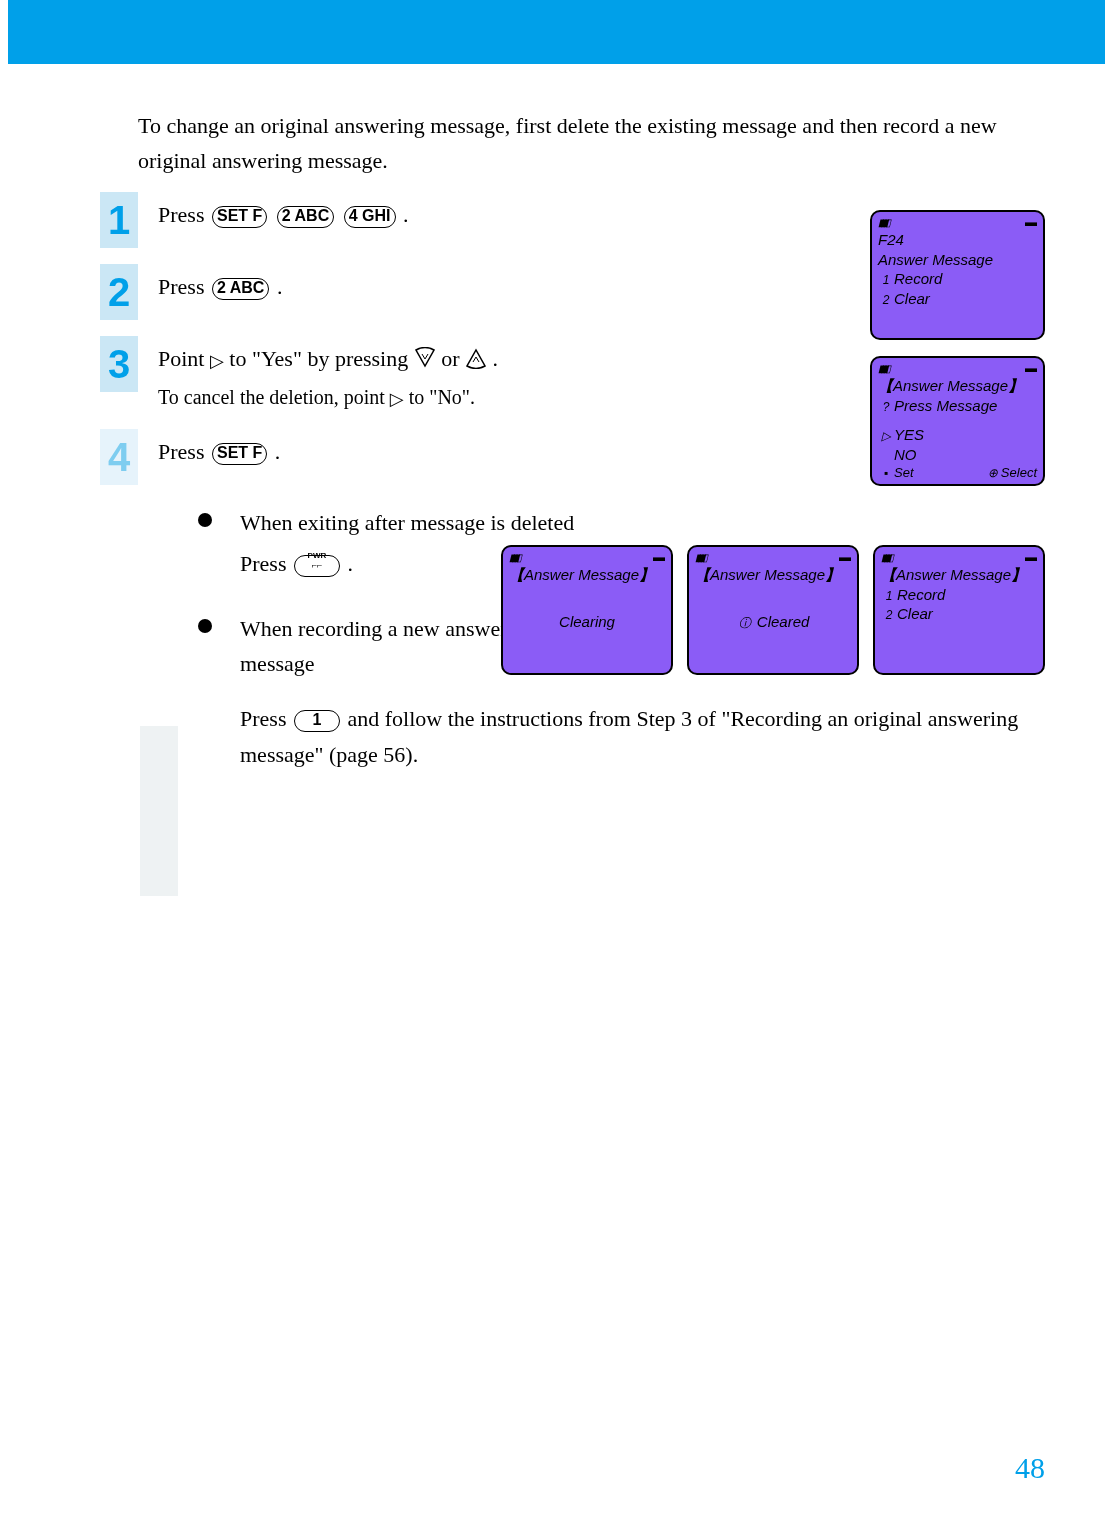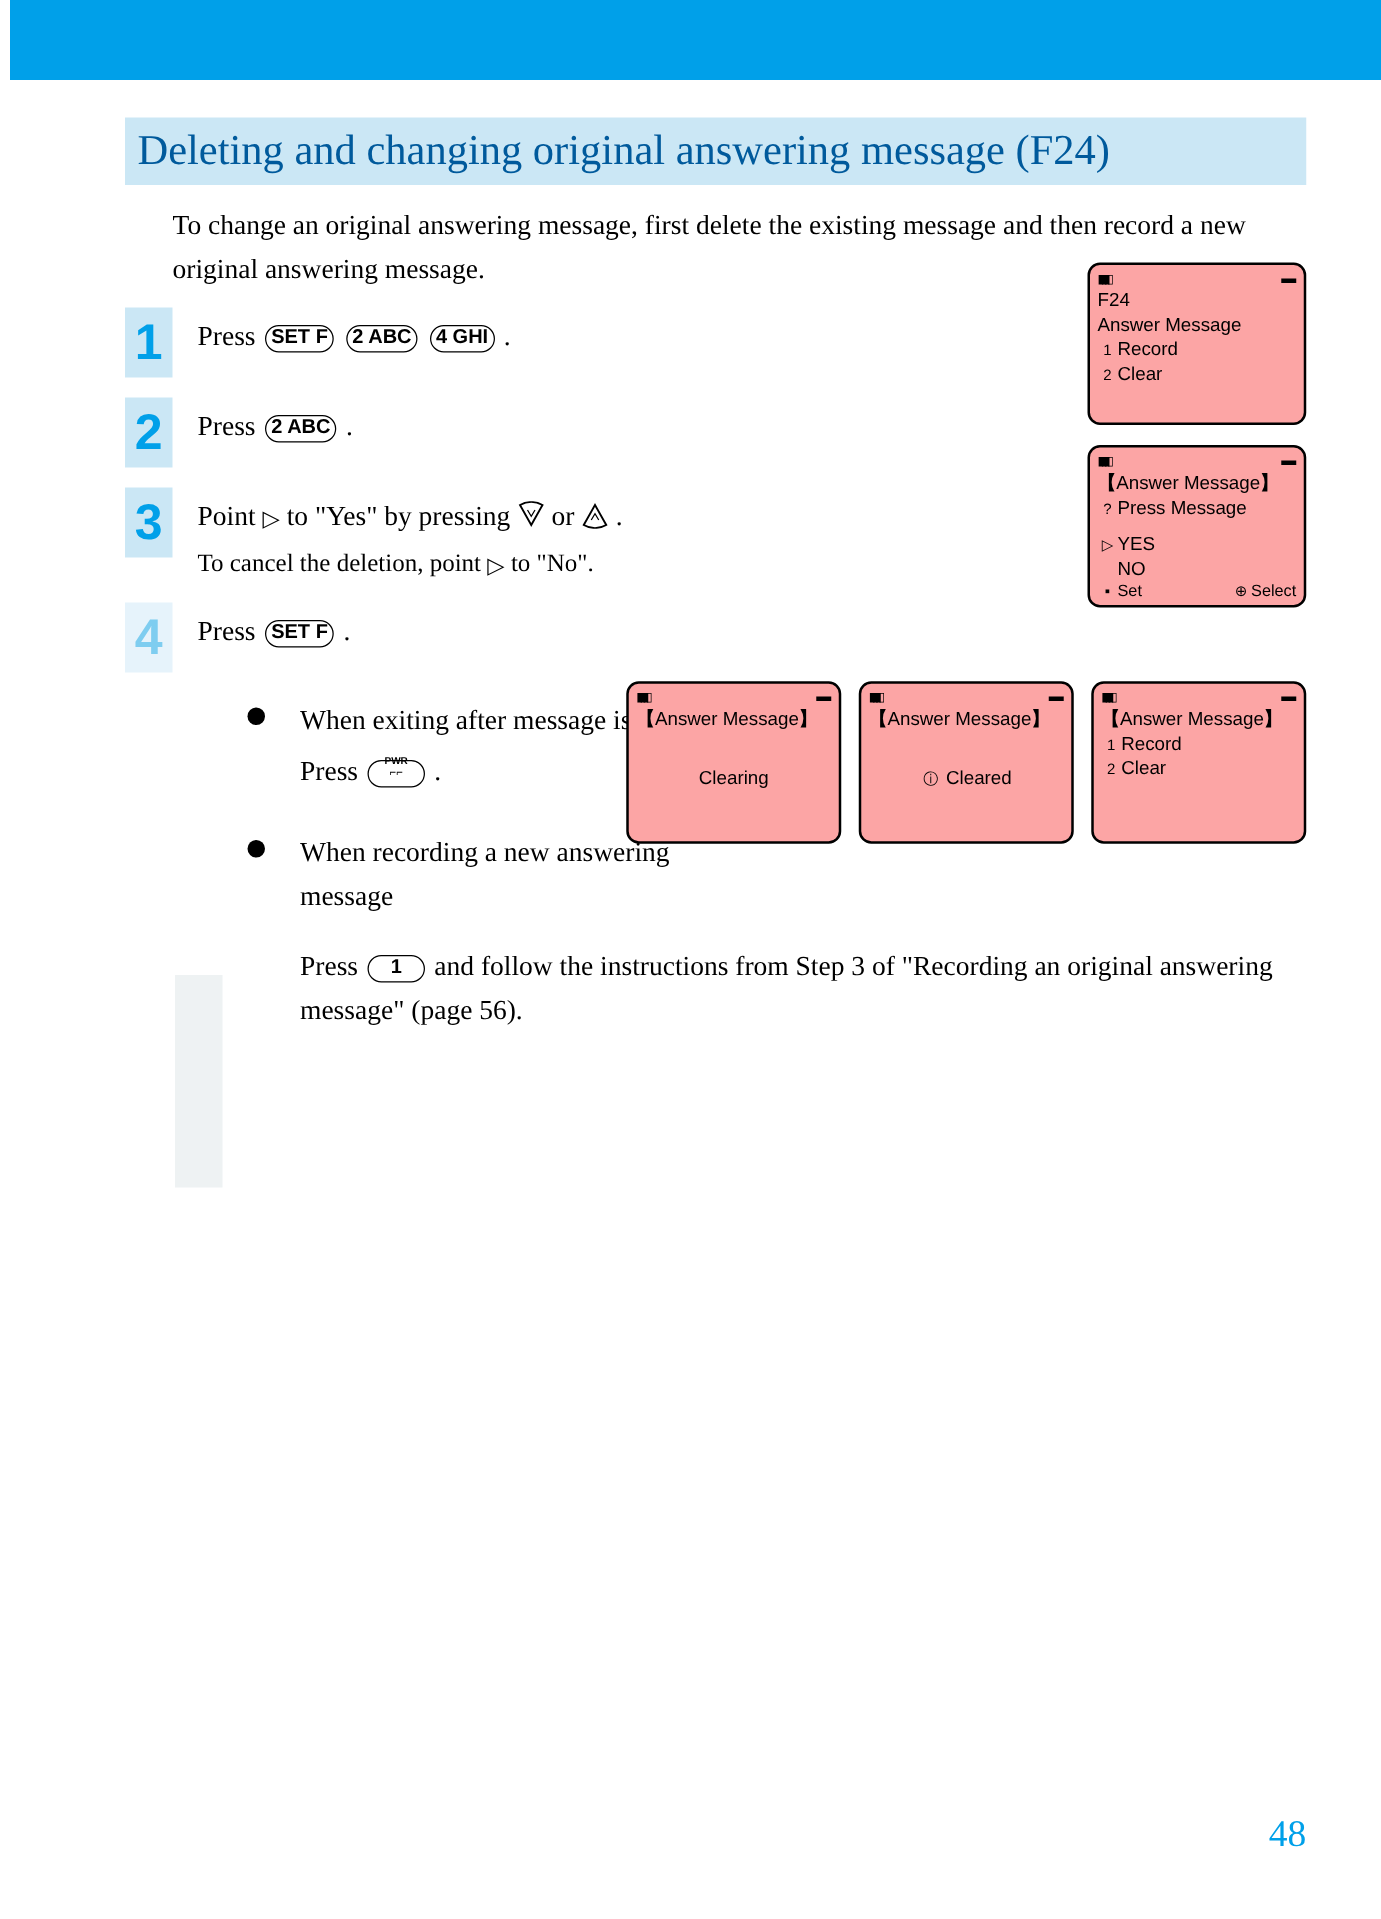--- a/index.html
+++ b/index.html
@@ -98,25 +98,26 @@
     top: 210px;
     display: flex;
     flex-direction: column;
     gap: 16px;
   }
   .screen {
     width: 175px;
     height: 130px;
     border: 2px solid #000;
     border-radius: 10px;
-    background: #fca5a5;
+    background: #8b5cf6;
     font-family: Arial, sans-serif;
     font-size: 15px;
     padding: 4px 6px;
     position: relative;
+    font-style: italic;
   }
   .screen-top {
     display: flex;
     justify-content: space-between;
     font-size: 12px;
     line-height: 1;
     margin-bottom: 2px;
   }
   .signal::before { content: "▮▮▮▯"; letter-spacing: -3px; font-size: 10px; }
   .bat::before { content: "▬"; font-size: 12px; }
@@ -196,21 +197,20 @@
     vertical-align: middle;
   }
 </style>
 </head>
 <body>
 
 <div class="header-bar"></div>
 
 <div class="content">
 
-  <div class="title-bar">Deleting and changing original answering message (F24)</div>
 
   <div class="intro">To change an original answering message, first delete the existing message and then record a new original answering message.</div>
 
   <div class="steps-area">
 
     <div class="step-row">
       <div class="step-num">1</div>
       <div class="step-body">
         <span>Press </span>
         <span class="key">SET F</span>

